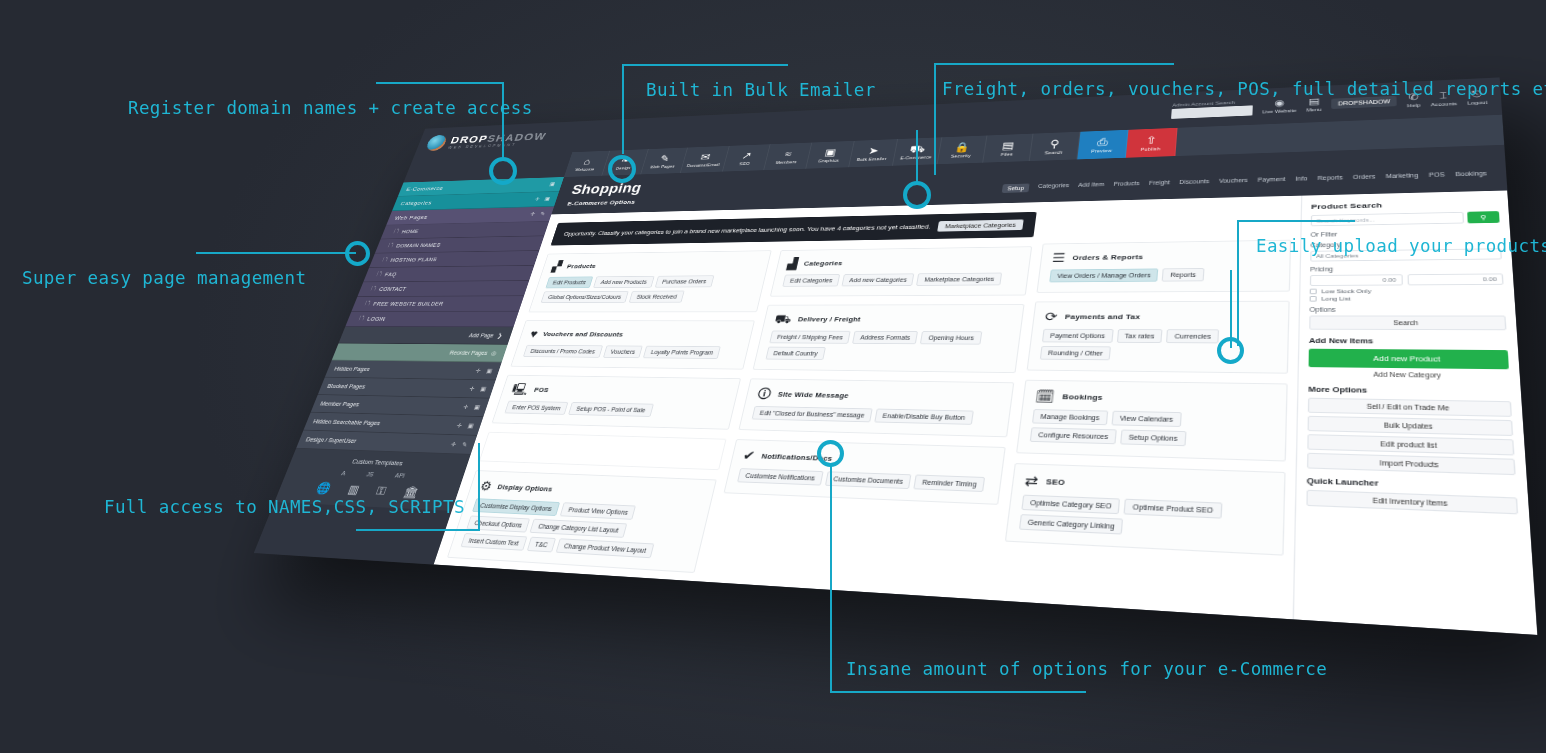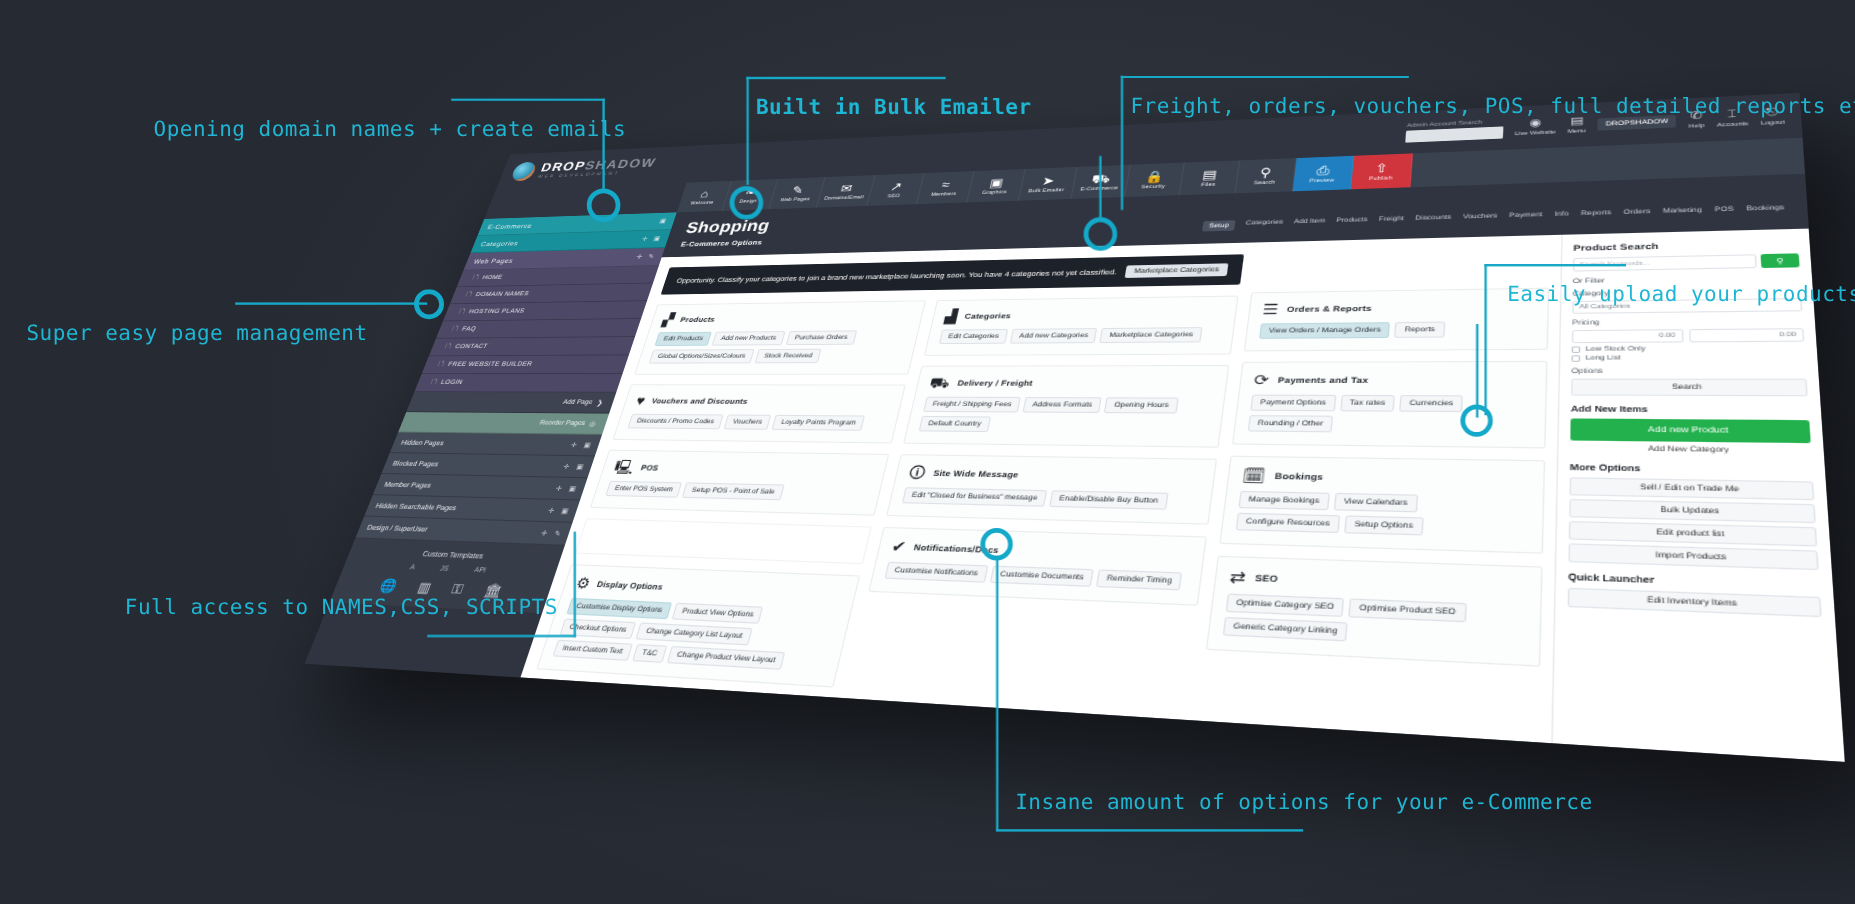--- a/index.html
+++ b/index.html
@@ -191,26 +191,26 @@
             padding:3px 0;border-radius:2px;margin-bottom:3px;color:#333;}
   .rl-green { background:#22b14c;color:#fff;font-size:7px;text-align:center;padding:6px 0;border-radius:2px;margin:4px 0 3px;}
   .rl-sub { font-size:6.4px;text-align:center;color:#444;margin-bottom:8px;}
   .rl-hd { font-size:7.4px;font-weight:bold;color:#1d2127;margin:7px 0 4px;}
 </style>
 </head>
 <body>
 
 <div id="bg"></div>
 
-<div class="anno" style="left:128px;top:98px;">Opening domain names + create emails</div>
+<div class="anno" style="left:128px;top:98px;">Register domain names + create access</div>
 <div class="rule" style="left:376px;top:82px;width:128px;height:2px;"></div>
 <div class="rule" style="left:502px;top:82px;width:2px;height:76px;"></div>
 <div class="ring" style="left:489px;top:157px;width:28px;height:28px;"></div>
 
-<div class="anno" style="left:630px;top:80px;font-weight:bold;">Built in Bulk Emailer</div>
+<div class="anno" style="left:646px;top:80px;">Built in Bulk Emailer</div>
 <div class="rule" style="left:622px;top:64px;width:166px;height:2px;"></div>
 <div class="rule" style="left:622px;top:64px;width:2px;height:90px;"></div>
 <div class="ring" style="left:608px;top:155px;width:28px;height:28px;"></div>
 
 <div class="anno" style="left:942px;top:79px;">Freight, orders, vouchers, POS, full detailed reports etc etc.....</div>
 <div class="rule" style="left:934px;top:63px;width:240px;height:2px;"></div>
 <div class="rule" style="left:934px;top:63px;width:2px;height:112px;"></div>
 <div class="rule" style="left:916px;top:130px;width:2px;height:52px;"></div>
 <div class="ring" style="left:903px;top:181px;width:28px;height:28px;"></div>
 

